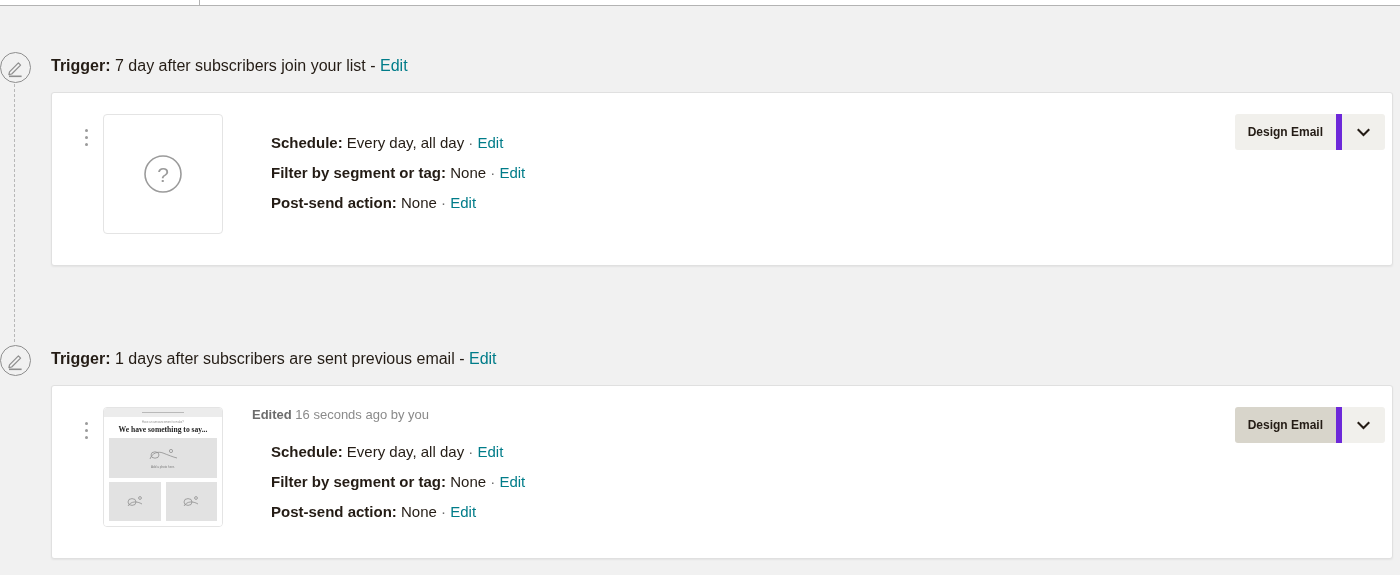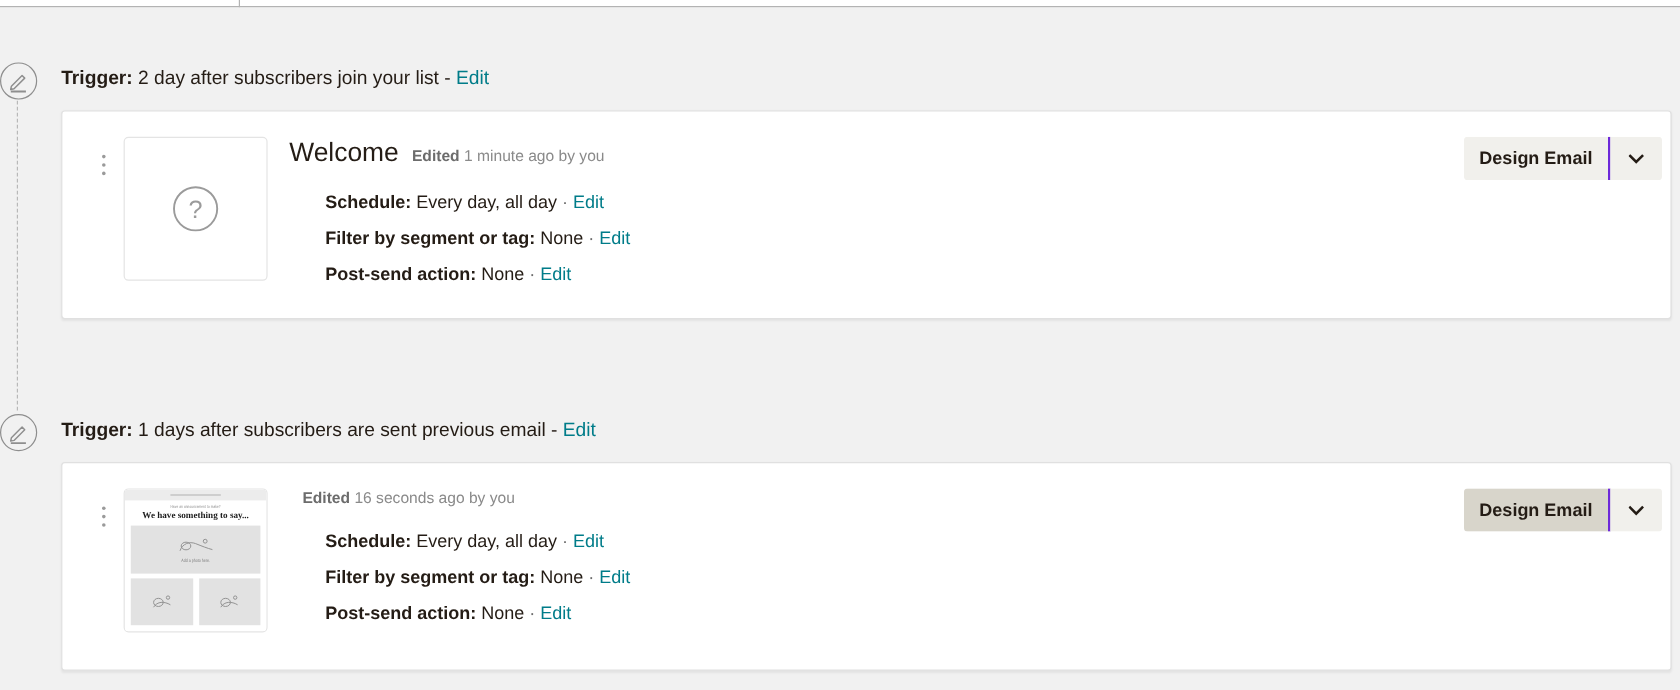--- a/index.html
+++ b/index.html
@@ -221,25 +221,25 @@
     height: 36px;
     border-radius: 3px;
     overflow: hidden;
   }
   .split-main {
     display: flex;
     align-items: center;
     justify-content: center;
     padding: 0 13px;
     background: #f1f0ec;
-    font-size: 15px;
+    font-size: 12px;
     font-weight: bold;
     color: #241c15;
     cursor: pointer;
-    border-right: 2px solid #6d28d9;
+    border-right: 6px solid #6d28d9;
   }
   .split-main.hover { background: #d8d5cb; }
   .split-caret {
     width: 43px;
     background: #f1f0ec;
     display: flex;
     align-items: center;
     justify-content: center;
     cursor: pointer;
   }
@@ -255,48 +255,41 @@
 
 <div class="rail-icon" style="top:52px">
   <svg width="29" height="29" viewBox="0 0 29 29">
     <path d="M8.5 18.8 L17.4 9.9 L19.6 12.1 L10.7 21 L7.9 21.6 Z" fill="none" stroke="#8e8e8e" stroke-width="1.2" stroke-linejoin="round"></path>
     <line x1="8.0" y1="23.3" x2="20.6" y2="23.3" stroke="#8e8e8e" stroke-width="1.6"></line>
   </svg>
 </div>
 
 <div class="trigger-line" style="top:56px">
   <span class="lbl">Trigger:</span>
-  <span class="val">2 day after subscribers join your list</span>
+  <span class="val">7 day after subscribers join your list</span>
   <span class="val">-</span>
   <a class="link">Edit</a>
 </div>
 
 <div class="card" style="top:92px; height:174px">
 
   <div class="kebab" style="top:36px">
     <i></i>
     <i></i>
     <i></i>
   </div>
 
   <div class="thumb thumb-q" style="top:21px">
     <svg width="50" height="50" viewBox="0 0 50 50">
       <circle cx="25" cy="25" r="18" fill="none" stroke="#9b9b9b" stroke-width="1.6"></circle>
       <text x="25" y="33" text-anchor="middle" font-family="Liberation Sans, sans-serif" font-size="21" fill="#9b9b9b">?</text>
     </svg>
   </div>
 
   <div class="card-body" style="top:21px">
-    <div class="title-row">
-      <span class="email-title">Welcome</span>
-      <span class="email-meta">
-        <b>Edited</b>
-        <span>1 minute ago by you</span>
-      </span>
-    </div>
 
     <div style="margin-top:14px">
       <div class="detail-row">
         <span class="lbl">Schedule:</span>
         <span>Every day, all day</span>
         <span class="sep">·</span>
         <a class="link">Edit</a>
       </div>
       <div class="detail-row">
         <span class="lbl">Filter by segment or tag:</span>

